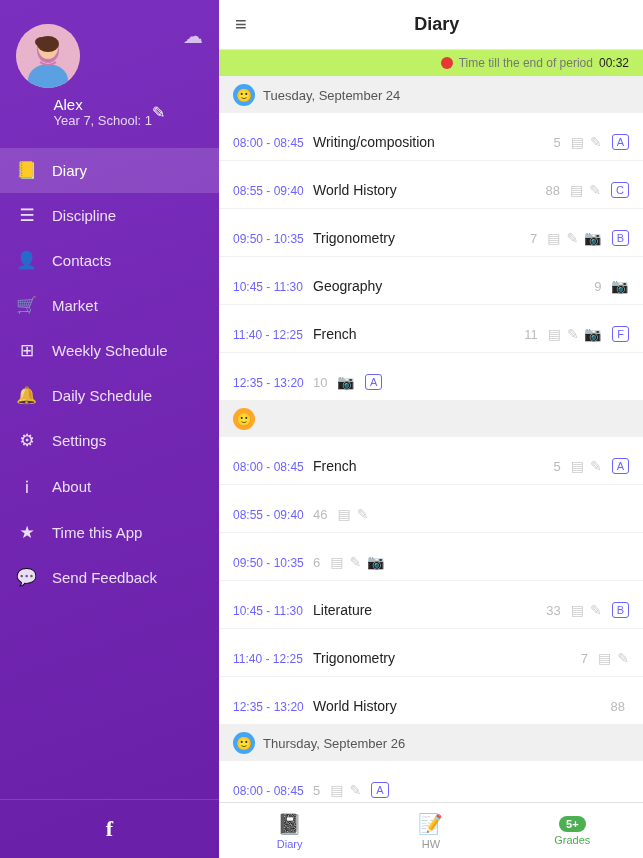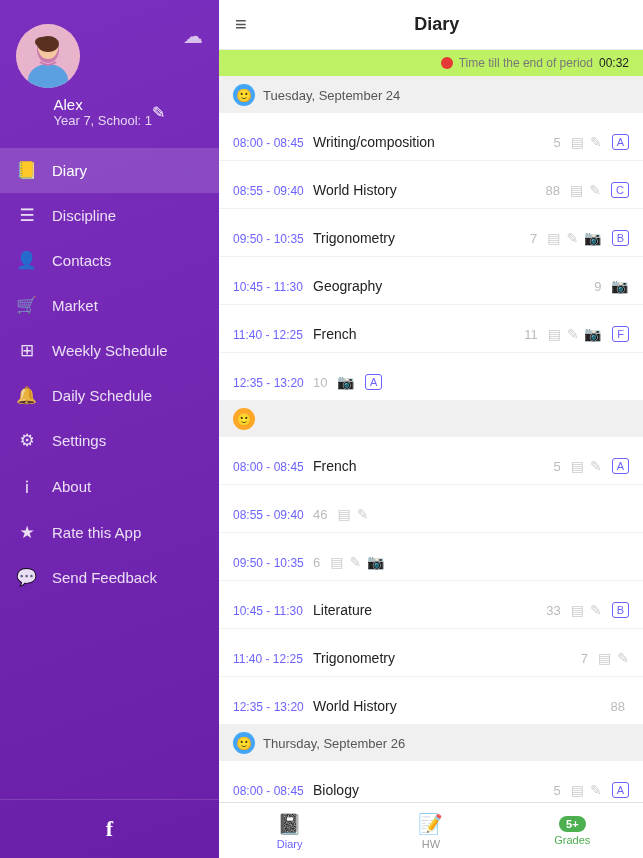--- a/index.html
+++ b/index.html
@@ -240,21 +240,21 @@
     <div class="nav-item">
       <span class="nav-icon">⚙</span>
       <span class="nav-label">Settings</span>
     </div>
     <div class="nav-item">
       <span class="nav-icon">ℹ</span>
       <span class="nav-label">About</span>
     </div>
     <div class="nav-item">
       <span class="nav-icon">★</span>
-      <span class="nav-label">Rate this App</span>
+      <span class="nav-label">Time this App</span>
     </div>
     <div class="nav-item">
       <span class="nav-icon">💬</span>
       <span class="nav-label">Send Feedback</span>
     </div>
   </nav>
 
   <div class="sidebar-footer">
     <span class="fb-btn">f</span>
   </div>
@@ -394,21 +394,20 @@
         <span class="lesson-count">88</span>
       </div>
     </div>
 
     <div class="day-header">
       <div class="day-icon blue">🙂</div>
       <span>Thursday, September 26</span>
     </div>
     <div class="lesson-row">
       <span class="lesson-time">08:00 - 08:45</span>
-      <span class="lesson-name">Biology</span>
       <div class="lesson-actions">
         <span class="lesson-count">5</span>
         <span class="action-icon">▤</span>
         <span class="action-icon">✎</span>
         <span class="lesson-badge">A</span>
       </div>
     </div>
 
   </div>
 

